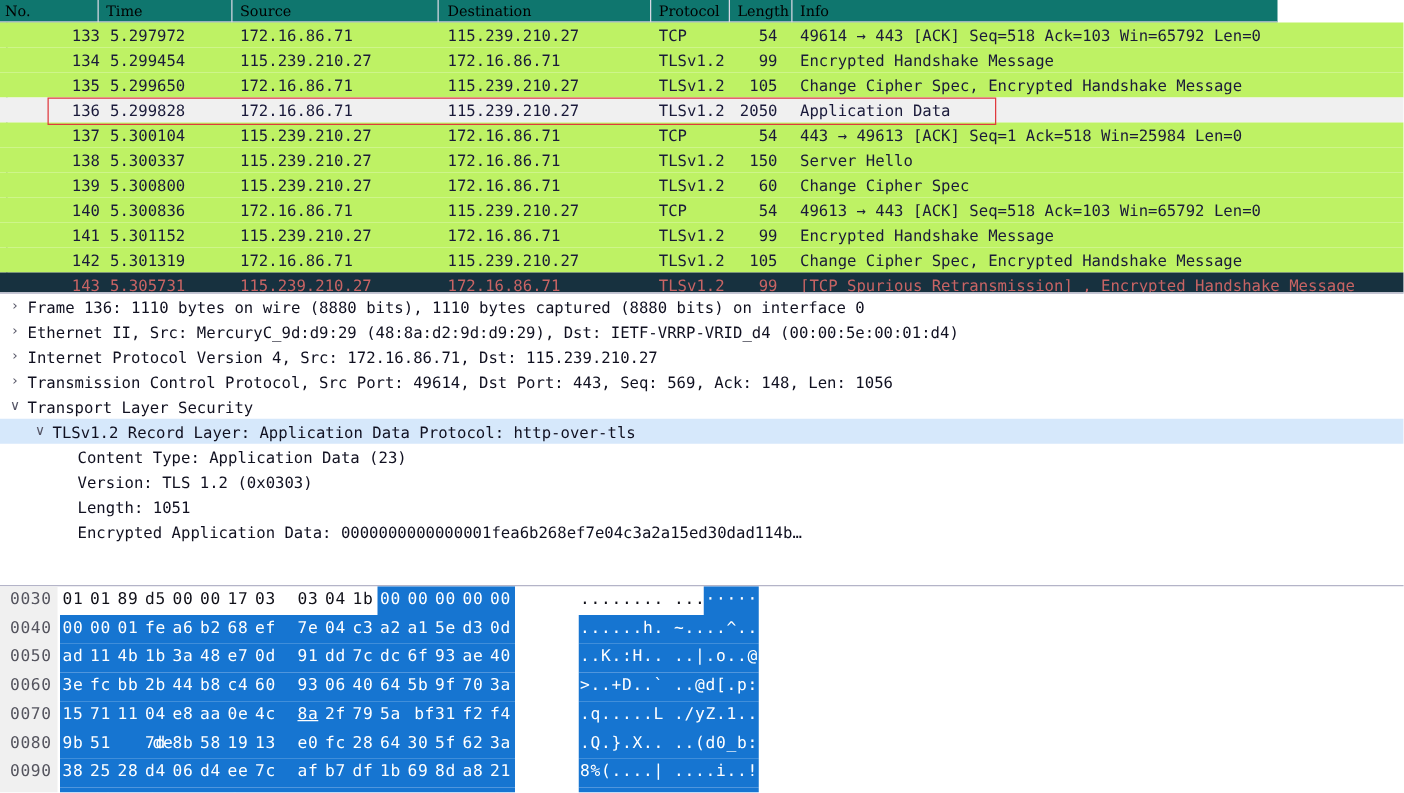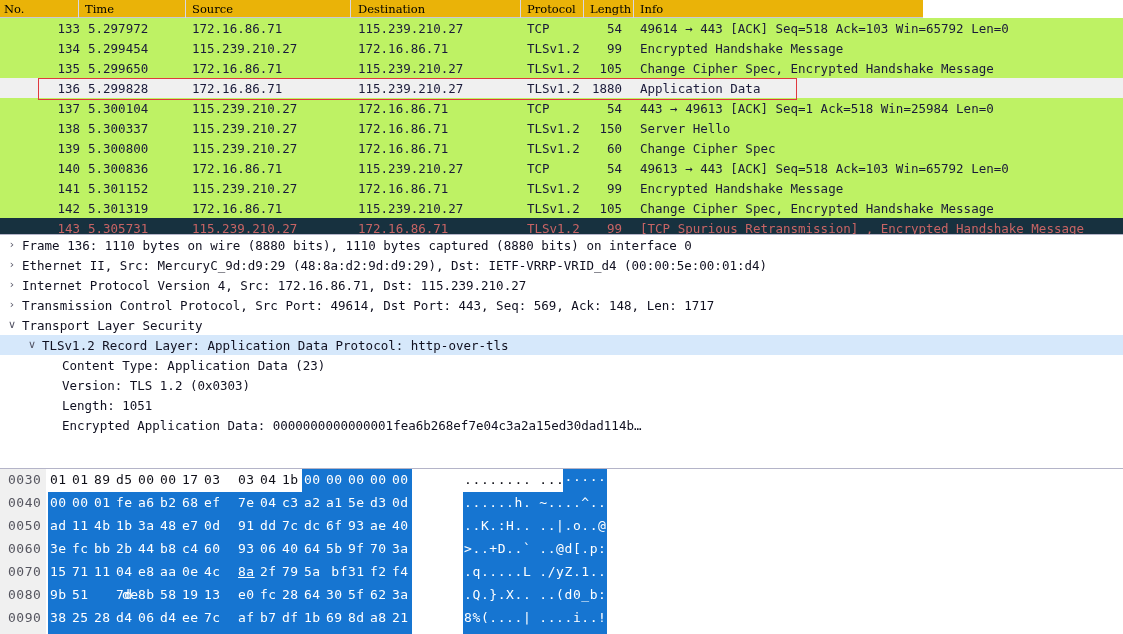--- a/index.html
+++ b/index.html
@@ -10,22 +10,22 @@
     overflow: hidden;
   }
   #app { position: relative; width: 1123px; height: 634px; }
 
   
   .packet-list {
     position: absolute; left: 0; top: 0; width: 1123px; height: 234px;
     background: #ffffff; overflow: hidden;
   }
   .plist-header {
-    position: relative; height: 18px; width: 923px;
-    background: #eab308; border-bottom: 1px solid #c8c8d8;
+    position: relative; height: 18px; width: 1022px;
+    background: #0f766e; border-bottom: 1px solid #c8c8d8;
   }
   .plist-header .col {
     position: absolute; top: 2px;
     font-family: "DejaVu Serif", serif;
     font-size: 11.5px; color: #000000; white-space: nowrap;
   }
   .plist-header .sep {
     position: absolute; top: 0; width: 1px; height: 18px;
     background: #d7d7e4;
   }
@@ -177,21 +177,21 @@
           <span class="cell proto">TLSv1.2</span>
           <span class="cell len">105</span>
           <span class="cell info">Change Cipher Spec, Encrypted Handshake Message</span>
         </div>
         <div class="prow alt">
           <span class="cell no">136</span>
           <span class="cell time">5.299828</span>
           <span class="cell src">172.16.86.71</span>
           <span class="cell dst">115.239.210.27</span>
           <span class="cell proto">TLSv1.2</span>
-          <span class="cell len">1880</span>
+          <span class="cell len">2050</span>
           <span class="cell info">Application Data</span>
         </div>
         <div class="prow">
           <span class="cell no">137</span>
           <span class="cell time">5.300104</span>
           <span class="cell src">115.239.210.27</span>
           <span class="cell dst">172.16.86.71</span>
           <span class="cell proto">TCP</span>
           <span class="cell len">54</span>
           <span class="cell info">443 → 49613 [ACK] Seq=1 Ack=518 Win=25984 Len=0</span>
@@ -262,21 +262,21 @@
       <div class="drow lvl0">
         <span class="twisty">›</span>
         <span class="dtext">Ethernet II, Src: MercuryC_9d:d9:29 (48:8a:d2:9d:d9:29), Dst: IETF-VRRP-VRID_d4 (00:00:5e:00:01:d4)</span>
       </div>
       <div class="drow lvl0">
         <span class="twisty">›</span>
         <span class="dtext">Internet Protocol Version 4, Src: 172.16.86.71, Dst: 115.239.210.27</span>
       </div>
       <div class="drow lvl0">
         <span class="twisty">›</span>
-        <span class="dtext">Transmission Control Protocol, Src Port: 49614, Dst Port: 443, Seq: 569, Ack: 148, Len: 1717</span>
+        <span class="dtext">Transmission Control Protocol, Src Port: 49614, Dst Port: 443, Seq: 569, Ack: 148, Len: 1056</span>
       </div>
       <div class="drow lvl0">
         <span class="twisty">∨</span>
         <span class="dtext">Transport Layer Security</span>
       </div>
       <div class="drow lvl1 hl">
         <span class="twisty">∨</span>
         <span class="dtext">TLSv1.2 Record Layer: Application Data Protocol: http-over-tls</span>
       </div>
       <div class="drow lvl2">

